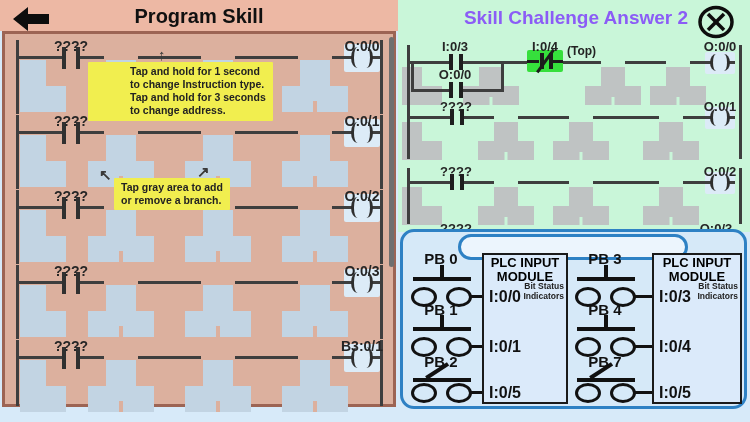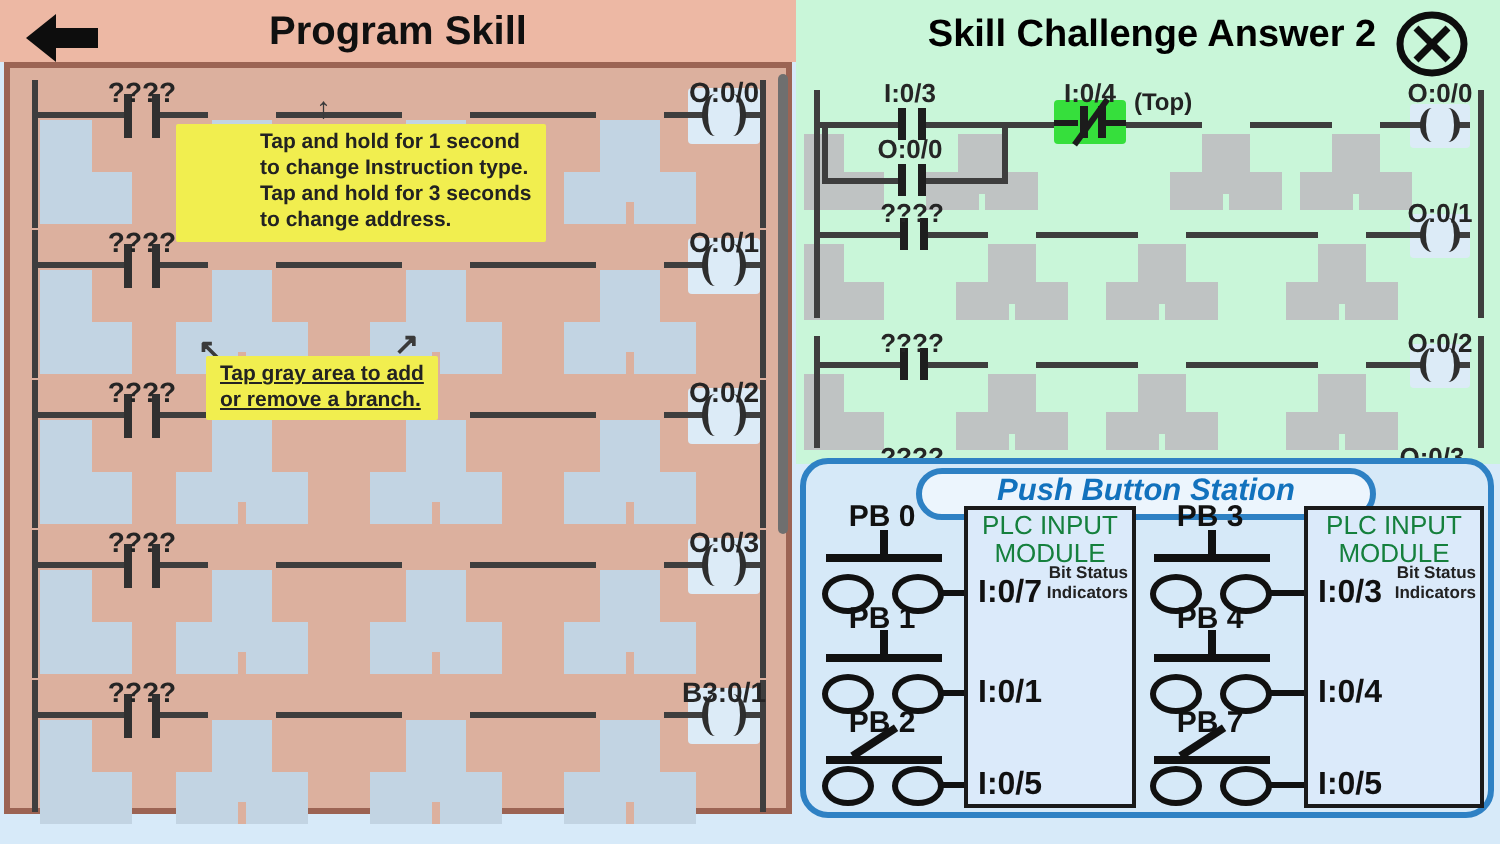--- a/index.html
+++ b/index.html
@@ -53,21 +53,21 @@
   
   .pbl{position:absolute;font-size:15px;font-weight:800;color:#111;transform:translateX(-50%);white-space:nowrap;}
   .pbc{position:absolute;width:26px;height:20px;border:3px solid #111;border-radius:50%;
        box-sizing:border-box;background:transparent;}
   .pbb{position:absolute;height:3.5px;background:#111;}
   .pbs{position:absolute;width:3.5px;background:#111;}
   .pbd{position:absolute;width:26px;height:3.5px;background:#111;transform:rotate(-33deg);}
   .lead{position:absolute;height:3px;background:#111;}
   .modbox{position:absolute;border:2.5px solid #1a1a1a;background:#dbeafa;box-sizing:border-box;}
   .modtitle{position:absolute;left:0;right:0;top:3px;text-align:center;font-size:13px;
-            font-weight:400;line-height:1.1;color:#15803d;}
+            font-weight:700;line-height:1.1;color:#000000;}
   .modsub{position:absolute;right:4px;top:29px;font-size:8.5px;font-weight:700;text-align:right;
           line-height:1.15;color:#222;}
   .bit{position:absolute;font-size:16px;font-weight:800;color:#111;white-space:nowrap;}
 </style>
 </head>
 <body>
 
 <div id="app">
 
   <div class="abs" style="left:0;top:0;width:398px;height:408px;">
@@ -268,29 +268,29 @@
       </div>
     <div class="lbl" style="left:362px;top:338px;">B3:0/1</div>
 
     <div class="arrowglyph" style="left:158px;top:46px;">↑</div>
     <div class="tip pre" style="left:88px;top:62px;padding-left:42px;">Tap and hold for 1 second
 to change Instruction type.
 Tap and hold for 3 seconds
 to change address.</div>
     <div class="arrowglyph" style="left:99px;top:166px;">↖</div>
     <div class="arrowglyph" style="left:197px;top:163px;">↗</div>
-    <div class="tip pre" style="left:103px;top:178px;text-decoration:underline;">Tap gray area to add
+    <div class="tip pre" style="left:114px;top:178px;">Tap gray area to add
 or remove a branch.</div>
 
     <div class="abs" style="left:389px;top:37px;width:4.5px;height:230px;background:#6f6f6f;border-radius:3px;z-index:6;"></div>
   </div>
 
   <div class="abs" style="left:398px;top:0;width:352px;height:232px;background:#c9f6d9;overflow:hidden;">
 
-    <div class="abs" style="left:178px;top:7px;transform:translateX(-50%);font-size:19px;font-weight:800;color:#000000;white-space:nowrap;z-index:7;">Skill Challenge Answer 2</div>
+    <div class="abs" style="left:178px;top:7px;transform:translateX(-50%);font-size:19px;font-weight:800;color:#8b5cf6;white-space:nowrap;z-index:7;">Skill Challenge Answer 2</div>
     <div class="abs" style="left:300px;top:5px;z-index:7;">
       <svg width="36" height="34" viewBox="0 0 36 34">
         <ellipse cx="18" cy="17" rx="16" ry="14.5" fill="none" stroke="#0d0d0d" stroke-width="3.5"></ellipse>
         <line x1="10" y1="9" x2="26" y2="25" stroke="#0d0d0d" stroke-width="3.5"></line>
         <line x1="26" y1="9" x2="10" y2="25" stroke="#0d0d0d" stroke-width="3.5"></line>
       </svg>
     </div>
 
     <div class="v" style="left:9px;top:45px;height:60px;"></div>
     <div class="v" style="left:341px;top:45px;height:60px;"></div>
@@ -423,22 +423,20 @@
     <div class="lbl lblr" style="left:322px;top:164px;">O:0/2</div>
 
     <div class="lbl lblr" style="left:58px;top:221px;">????</div>
     <div class="lbl lblr" style="left:318px;top:221px;">O:0/3</div>
   </div>
 
   <div class="abs" style="left:400px;top:229px;width:347px;height:180px;background:#d6e9f8;
               border:3.5px solid #2e81c4;border-radius:14px;box-sizing:border-box;z-index:8;"></div>
   <div class="abs" style="left:458px;top:234px;width:230px;height:26px;background:#ecf5fd;border:3px solid #2e81c4;
               border-radius:13px;box-sizing:border-box;z-index:9;"></div>
-  <div class="abs" style="left:573px;top:237px;transform:translateX(-50%);font-size:15.5px;font-weight:800;
-              font-style:italic;color:#1272bd;z-index:10;white-space:nowrap;">Push Button Station</div>
 
   <div class="abs" style="z-index:9;">
     <div class="pbl" style="left:441px;top:250px;">PB 0</div>
     <div class="pbs" style="left:440px;top:265px;height:13px;"></div>
     <div class="pbb" style="left:413px;top:277px;width:58px;"></div>
     <div class="pbc" style="left:411px;top:287px;"></div>
     <div class="pbc" style="left:446px;top:287px;"></div>
     <div class="lead" style="left:470px;top:295px;width:14px;"></div>
 
     <div class="pbl" style="left:441px;top:301px;">PB 1</div>
@@ -455,21 +453,21 @@
     <div class="pbc" style="left:446px;top:383px;"></div>
     <div class="lead" style="left:470px;top:391px;width:14px;"></div>
 
     <div class="modbox" style="left:482px;top:253px;width:86px;height:151px;"></div>
     <div class="abs" style="left:482px;top:253px;width:86px;z-index:10;">
       <div class="modtitle pre">PLC INPUT
 MODULE</div>
       <div class="modsub pre">Bit Status
 Indicators</div>
     </div>
-    <div class="bit" style="left:489px;top:288px;">I:0/7</div>
+    <div class="bit" style="left:489px;top:288px;">I:0/0</div>
     <div class="bit" style="left:489px;top:338px;">I:0/1</div>
     <div class="bit" style="left:489px;top:384px;">I:0/5</div>
   </div>
 
   <div class="abs" style="z-index:9;">
     <div class="pbl" style="left:605px;top:250px;">PB 3</div>
     <div class="pbs" style="left:604px;top:265px;height:13px;"></div>
     <div class="pbb" style="left:577px;top:277px;width:58px;"></div>
     <div class="pbc" style="left:575px;top:287px;"></div>
     <div class="pbc" style="left:610px;top:287px;"></div>

